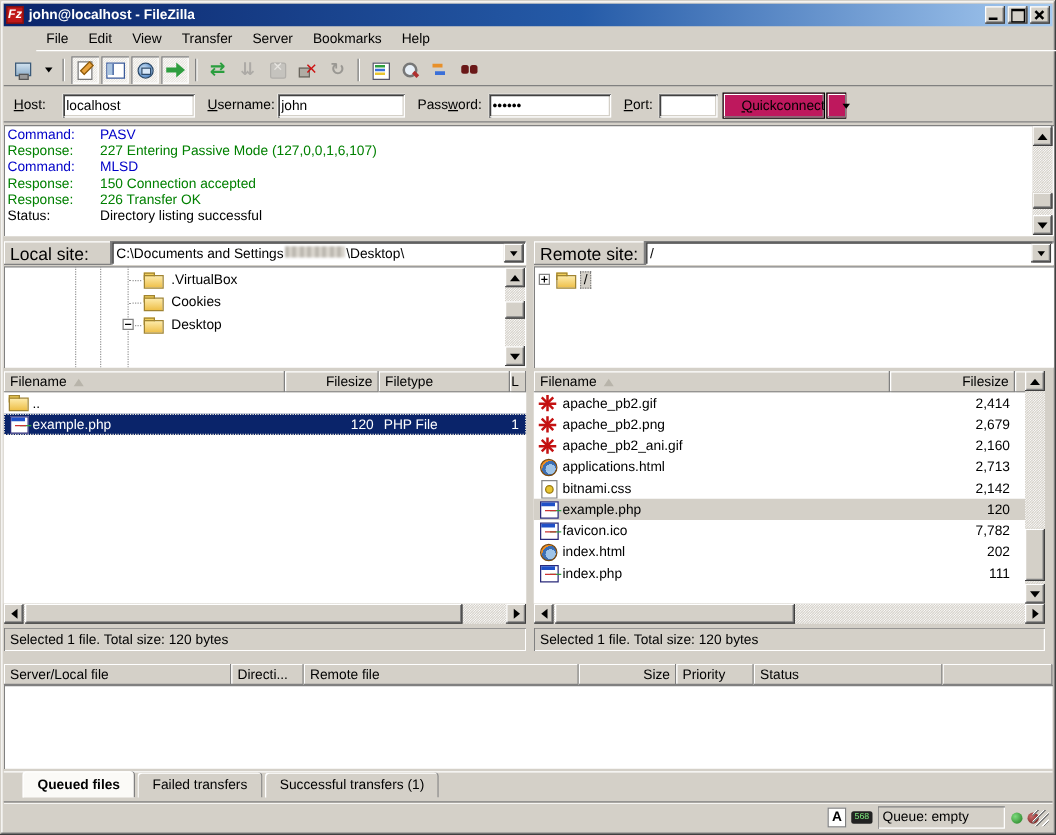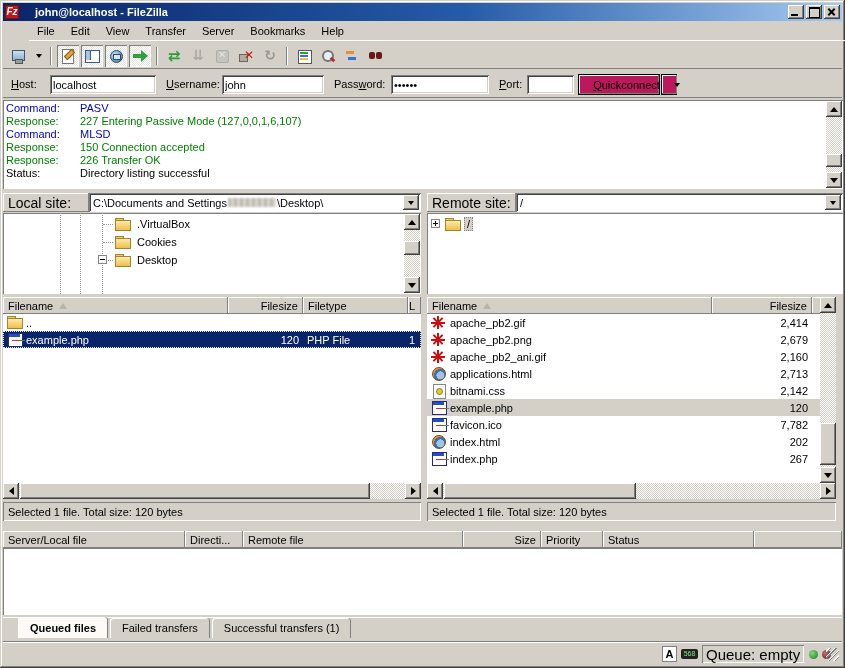--- a/index.html
+++ b/index.html
@@ -3,21 +3,21 @@
 <meta charset="utf-8">
 <style>
   html,body{margin:0;padding:0;background:#808080;}
   *{box-sizing:border-box;font-family:"Liberation Sans","DejaVu Sans",sans-serif;}
   .window{position:relative;width:845px;height:668px;background:#d4d0c8;overflow:hidden;
     box-shadow:inset -1px -1px 0 #404040, inset 1px 1px 0 #d4d0c8, inset -2px -2px 0 #808080, inset 2px 2px 0 #fff;}
   .abs{position:absolute;}
   .checker{background-color:#d4d0c8;background-image:linear-gradient(45deg,#fff 25%,transparent 25%,transparent 75%,#fff 75%),linear-gradient(45deg,#fff 25%,transparent 25%,transparent 75%,#fff 75%);background-size:2px 2px;background-position:0 0,1px 1px;}
   
   .titlebar{left:3px;top:3px;width:839px;height:18px;background:linear-gradient(90deg,#0a246a 0%,#255ba8 55%,#a6caf0 100%);display:flex;align-items:center;padding:0 2px;}
-  .fzlogo{width:14px;height:14px;background:#c01818;border:1px solid #7a0e0e;color:#fff;font-weight:bold;font-style:italic;font-size:10px;line-height:12px;text-align:center;margin-right:16px;}
+  .fzlogo{width:14px;height:14px;background:#c01818;border:1px solid #7a0e0e;color:#fff;font-weight:bold;font-style:italic;font-size:10px;line-height:12px;text-align:center;margin-right:4px;}
   .title-text{color:#fff;font-weight:bold;font-size:11px;flex:1;}
   .winbtn{width:16px;height:14px;margin-left:2px;position:relative;background:#d4d0c8;box-shadow:inset -1px -1px 0 #404040, inset 1px 1px 0 #fff, inset -2px -2px 0 #808080;}
   .wb-min::after{content:"";position:absolute;left:3px;bottom:3px;width:7px;height:2px;background:#000;}
   .wb-max::after{content:"";position:absolute;left:3px;top:2px;width:9px;height:8px;border:1px solid #000;border-top:2px solid #000;}
   .wb-close::before,.wb-close::after{content:"";position:absolute;left:3px;top:6px;width:9px;height:2px;background:#000;}
   .wb-close::before{transform:rotate(45deg);} .wb-close::after{transform:rotate(-45deg);}
   
   .menubar{left:3px;top:21px;width:839px;height:20px;display:flex;align-items:center;border-bottom:1px solid #fff;margin-left:26px;}
   .menu-item{padding:2px 8px;font-size:11px;cursor:default;}
   
@@ -133,21 +133,21 @@
   .qc0{width:182px;flex:0 0 182px;} .qc1{width:58px;flex:0 0 58px;} .qc2{width:220px;flex:0 0 220px;} .qc3{width:78px;flex:0 0 78px;} .qc4{width:62px;flex:0 0 62px;} .qc5{width:151px;flex:0 0 151px;} .qc6{flex:1;}
   .queue-body{left:3px;top:548px;width:839px;height:67px;background:#fff;box-shadow:inset 1px 1px 0 #808080;}
   
   .tabbar{left:3px;top:617px;width:839px;height:21px;display:flex;align-items:flex-end;padding-left:15px;border-top:1px solid #fff;}
   .tab{height:20px;display:flex;align-items:center;padding:0 12px;font-size:11px;background:#d4d0c8;box-shadow:inset -1px 0 0 #808080, inset 1px 1px 0 #fff;border-radius:3px 3px 0 0;margin-right:2px;}
   .tab.active{background:#fbfaf7;font-weight:bold;height:21px;}
   
   .statusbar{left:3px;top:641px;width:839px;height:24px;border-top:1px solid #808080;box-shadow:inset 0 1px 0 #fff;}
   .dt-icon{position:absolute;left:659px;top:4px;width:15px;height:16px;background:#fff;border:1px solid #808080;font-size:11px;font-weight:bold;text-align:center;line-height:15px;}
   .speed-badge{position:absolute;left:678px;top:7px;width:17px;height:10px;background:#222;color:#7de87d;font-size:7px;line-height:10px;text-align:center;border-radius:2px;}
-  .queue-panel{position:absolute;left:699px;top:3px;width:102px;height:18px;background:#d4d0c8;box-shadow:inset 1px 1px 0 #808080, inset -1px -1px 0 #fff;font-size:15px;display:flex;align-items:center;padding-left:4px;}
+  .queue-panel{position:absolute;left:699px;top:3px;width:102px;height:18px;background:#d4d0c8;box-shadow:inset 1px 1px 0 #808080, inset -1px -1px 0 #fff;font-size:11px;display:flex;align-items:center;padding-left:4px;}
   .led{position:absolute;top:8px;width:9px;height:9px;border-radius:50%;}
   .led-green{left:806px;background:radial-gradient(circle at 35% 35%,#7ddb7d,#1e7a1e);}
   .led-red{left:819px;background:radial-gradient(circle at 35% 35%,#c86a6a,#6a1414);}
   .grip{position:absolute;right:3px;top:6px;width:13px;height:13px;background:repeating-linear-gradient(135deg,transparent 0 2px,#fff 2px 3px,#808080 3px 4px);}
 </style>
 </head>
 <body>
 
 <div class="window">
 
@@ -462,21 +462,21 @@
           <span class="fname">index.html</span>
         </div>
         <div class="cell c1 r">202</div>
         <div class="cell c2"></div>
       </div>
       <div class="fl-row">
         <div class="cell c0">
           <i class="fi fi-php"></i>
           <span class="fname">index.php</span>
         </div>
-        <div class="cell c1 r">267</div>
+        <div class="cell c1 r">111</div>
         <div class="cell c2"></div>
       </div>
     </div>
   <div class="sb-v" style="left:820px;top:297px;height:186px">
     <div class="sb-btn" style="top:0">
         <i class="t-up"></i>
       </div>
     <div class="checker" style="position:absolute;top:16px;bottom:16px;left:0;right:0"></div>
     <div class="sb-thumb" style="left:0;right:0;top:126px;height:42px"></div>
     <div class="sb-btn" style="bottom:0">

